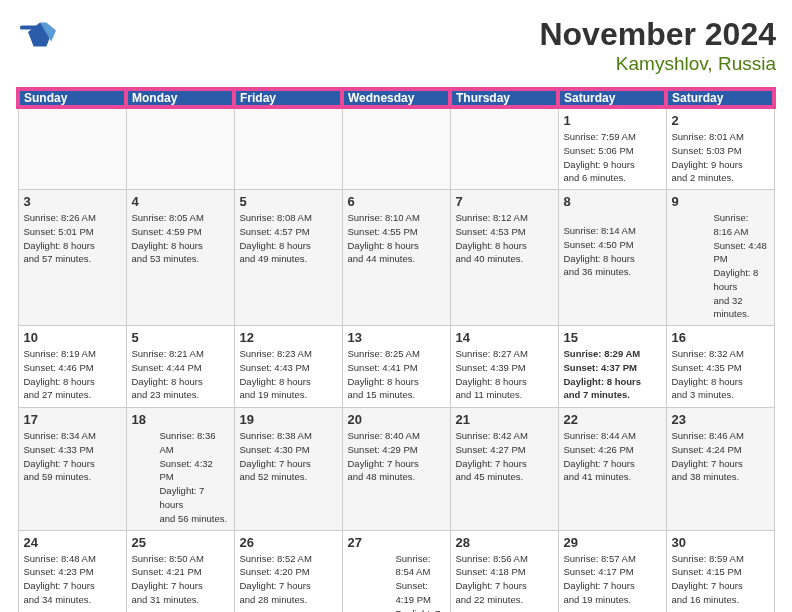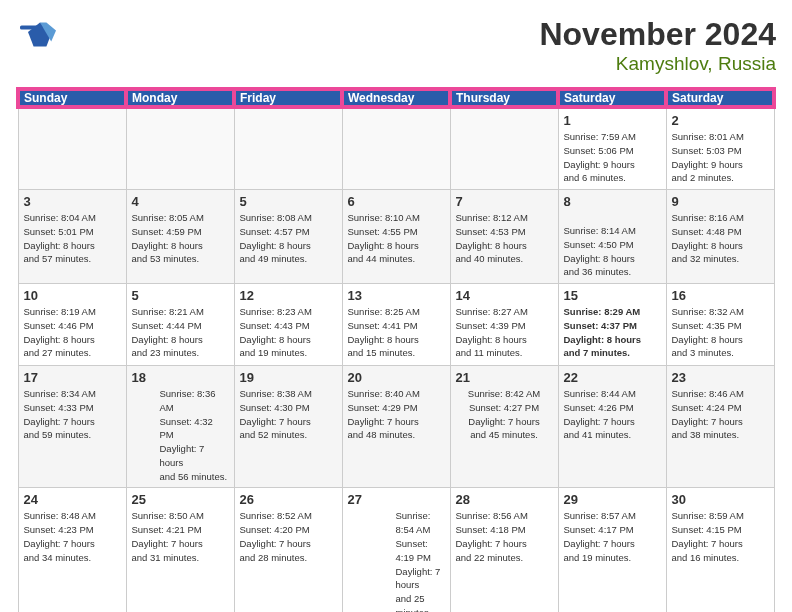--- a/index.html
+++ b/index.html
@@ -136,21 +136,21 @@
             <span class="day-num">2</span>
             <div class="day-info" style="white-space: pre-line;">Sunrise: 8:01 AM
 Sunset: 5:03 PM
 Daylight: 9 hours
 and 2 minutes.</div>
           </td>
         </tr>
         <tr>
           <td>
             <span class="day-num">3</span>
-            <div class="day-info" style="white-space: pre-line;">Sunrise: 8:04 AM
+            <div class="day-info" style="white-space: pre-line;">Sunrise: 8:26 AM
 Sunset: 5:01 PM
 Daylight: 8 hours
 and 57 minutes.</div>
           </td>
           <td>
             <span class="day-num">4</span>
             <div class="day-info" style="white-space: pre-line;">Sunrise: 8:05 AM
 Sunset: 4:59 PM
 Daylight: 8 hours
 and 53 minutes.</div>
@@ -178,21 +178,21 @@
           </td>
           <td>
             <span class="day-num">8</span>
             <div class="day-info" style="white-space: pre-line; margin-top: 15px;">Sunrise: 8:14 AM
 Sunset: 4:50 PM
 Daylight: 8 hours
 and 36 minutes.</div>
           </td>
           <td>
             <span class="day-num">9</span>
-            <div class="day-info" style="white-space: pre-line;">Sunrise: 8:16 AM
+            <div class="day-info" style="white-space: pre-line; margin-left: 42px;">Sunrise: 8:16 AM
 Sunset: 4:48 PM
 Daylight: 8 hours
 and 32 minutes.</div>
           </td>
         </tr>
         <tr>
           <td>
             <span class="day-num">10</span>
             <div class="day-info" style="white-space: pre-line;">Sunrise: 8:19 AM
 Sunset: 4:46 PM
@@ -266,21 +266,21 @@
           </td>
           <td>
             <span class="day-num">20</span>
             <div class="day-info" style="white-space: pre-line;">Sunrise: 8:40 AM
 Sunset: 4:29 PM
 Daylight: 7 hours
 and 48 minutes.</div>
           </td>
           <td>
             <span class="day-num">21</span>
-            <div class="day-info" style="white-space: pre-line; text-align: center;">Sunrise: 8:42 AM
+            <div class="day-info" style="white-space: pre-line;">Sunrise: 8:42 AM
 Sunset: 4:27 PM
 Daylight: 7 hours
 and 45 minutes.</div>
           </td>
           <td>
             <span class="day-num">22</span>
             <div class="day-info" style="white-space: pre-line;">Sunrise: 8:44 AM
 Sunset: 4:26 PM
 Daylight: 7 hours
 and 41 minutes.</div>

